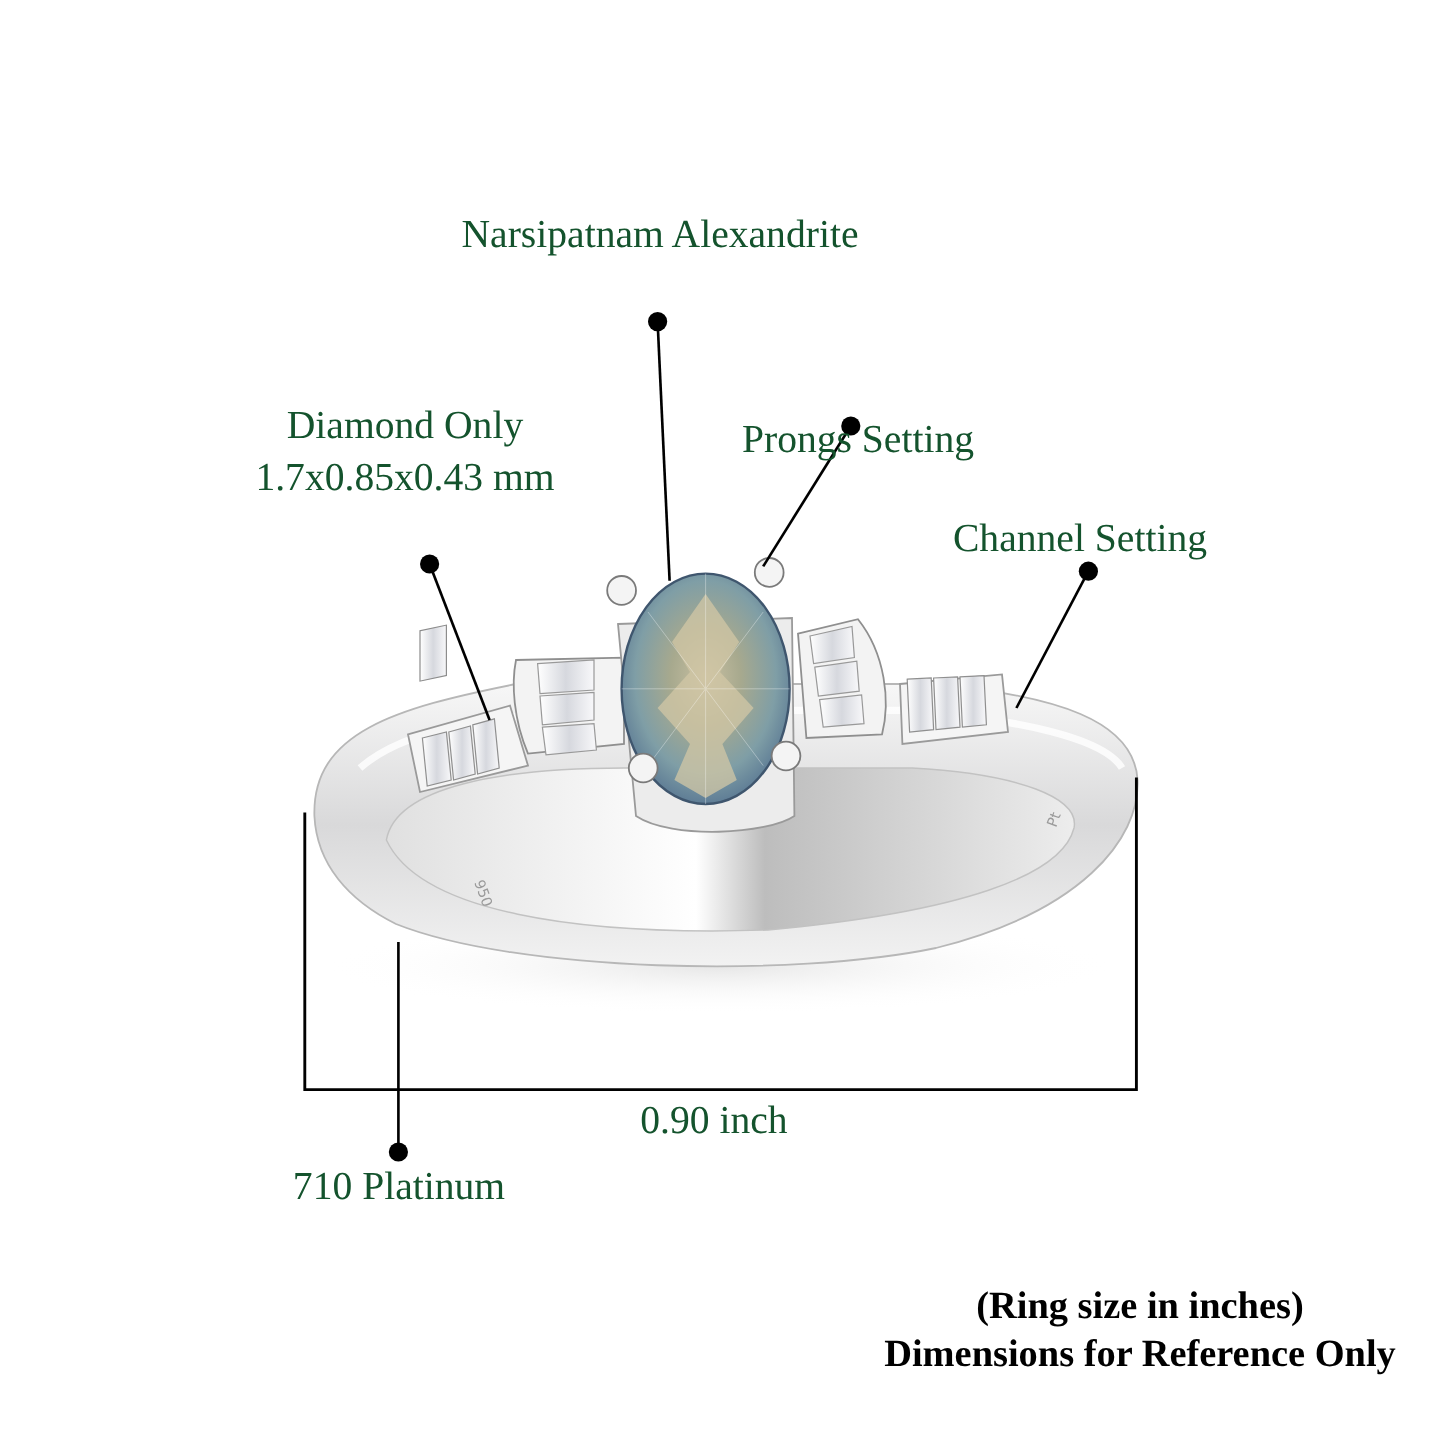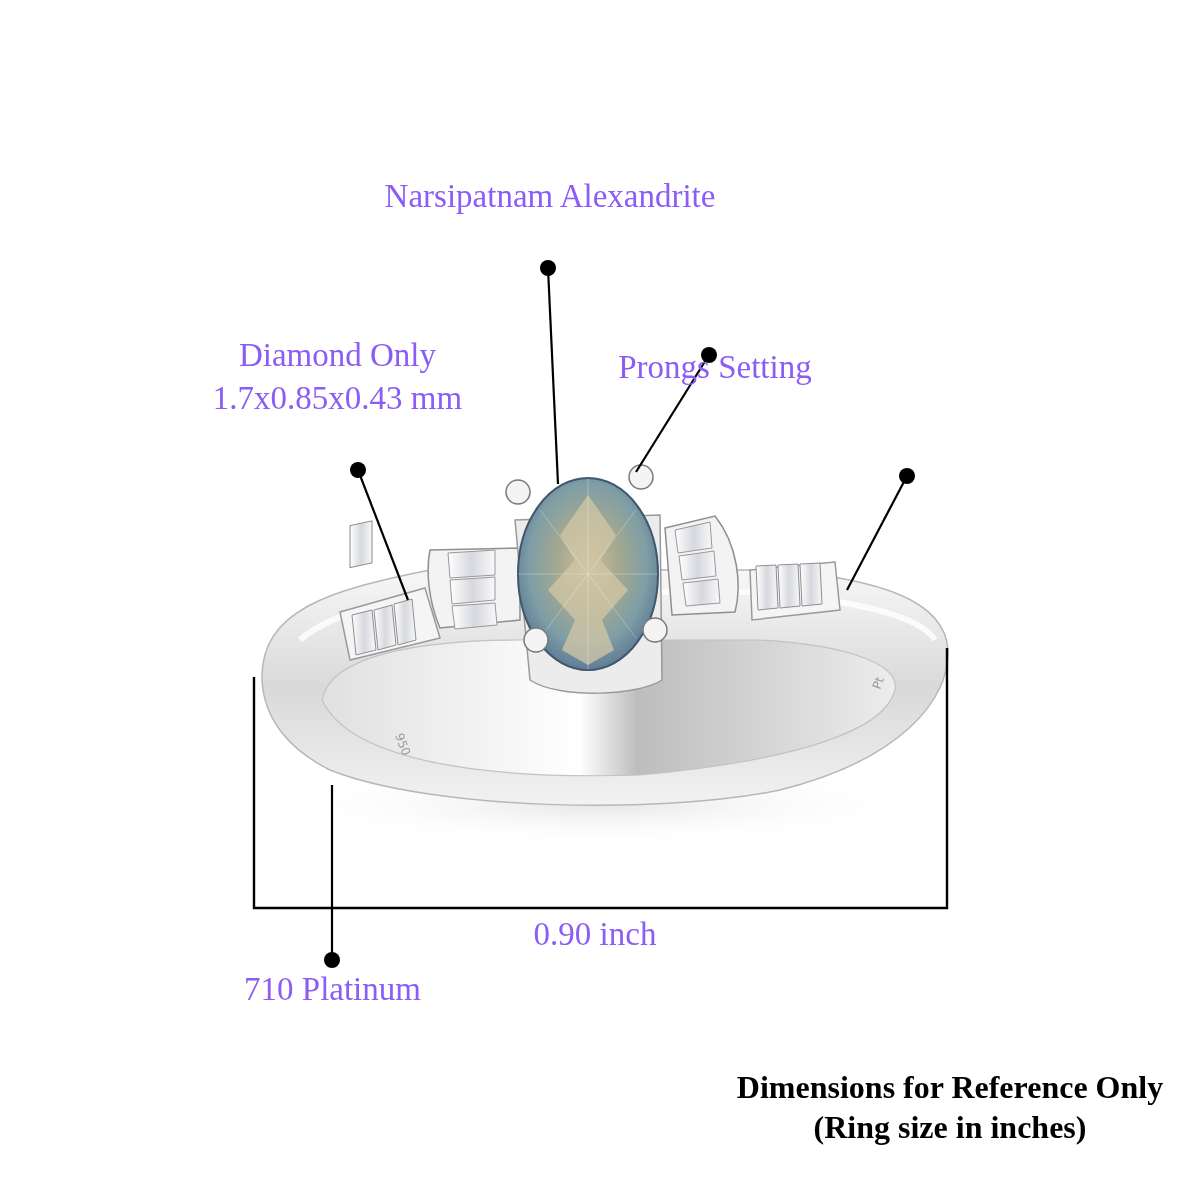--- a/index.html
+++ b/index.html
@@ -1,19 +1,19 @@
 <!DOCTYPE html>
 <html><head>
 <meta charset="utf-8">
 <style>
   html, body { margin: 0; padding: 0; background: #ffffff; }
   body { width: 1200px; height: 1200px; position: relative; overflow: hidden;
          font-family: "Liberation Serif", "DejaVu Serif", serif; color: #111; }
   .stage { position: absolute; left: 0; top: 0; width: 1200px; height: 1200px; }
-  .label { position: absolute; font-size: 33px; line-height: 43px; text-align: center; white-space: nowrap; color: #8b5cf6; }
+  .label { position: absolute; font-size: 33px; line-height: 43px; text-align: center; white-space: nowrap; color: #14532d; }
   .label span { display: block; }
   .note { position: absolute; font-weight: bold; font-size: 32px; line-height: 40px; text-align: center; white-space: nowrap; color: #000; }
   .note span { display: block; }
   svg.overlay { position: absolute; left: 0; top: 0; }
 </style>
 </head>
 <body>
 
 <div class="stage">
 
@@ -126,26 +126,29 @@
 
   <div class="label" style="left:600px; top:302px; width:230px;margin-top:44px;">
     <span>Prongs Setting</span>
   </div>
 
   <div class="label" style="left:135px; top:334px; width:405px;">
     <span>Diamond Only</span>
     <span>1.7x0.85x0.43 mm</span>
   </div>
 
+  <div class="label" style="left:775px; top:428px; width:250px;">
+    <span>Channel Setting</span>
+  </div>
 
   <div class="label" style="left:225px; top:968px; width:215px;">
     <span>710 Platinum</span>
   </div>
 
   <div class="label" style="left:495px; top:913px; width:200px;">
     <span>0.90 inch</span>
   </div>
 
   <div class="note" style="left:700px; top:1067px; width:500px;">
+    <span>(Ring size in inches)</span>
     <span>Dimensions for Reference Only</span>
-    <span>(Ring size in inches)</span>
   </div>
 </div>
 
 </body></html>

